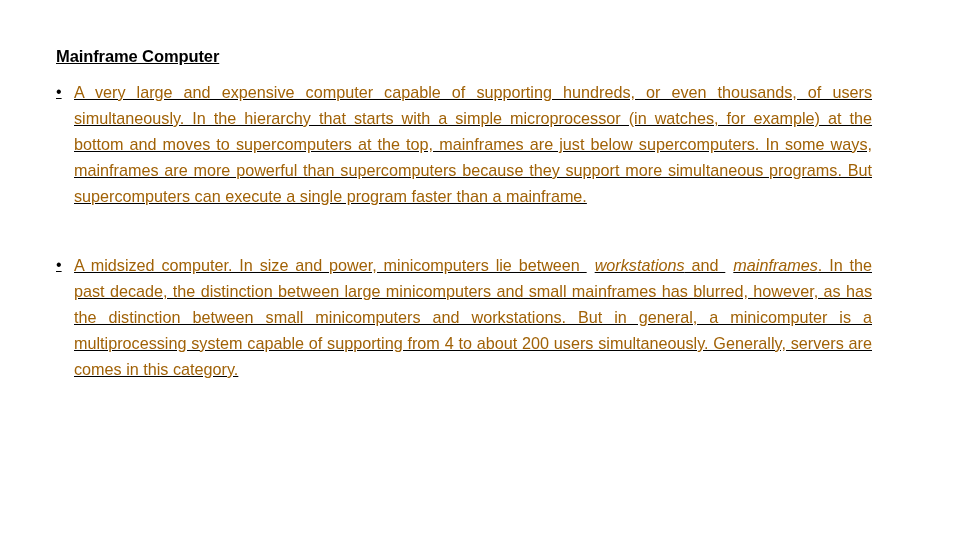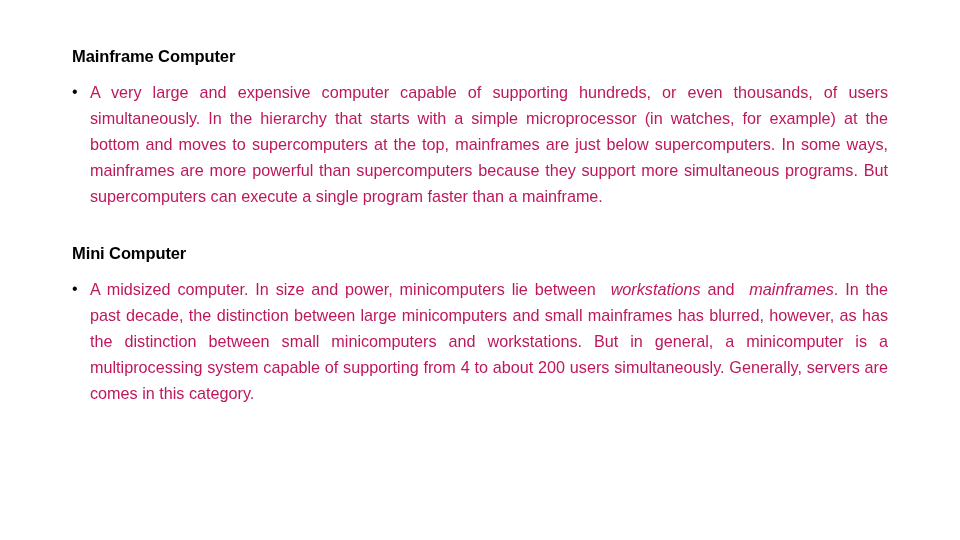--- a/index.html
+++ b/index.html
@@ -18,23 +18,24 @@
   .slide {
     position: relative;
     width: 960px;
     height: 540px;
     background: #ffffff;
     box-sizing: border-box;
   }
 
   .content {
     position: absolute;
-    left: 72px;
+    left: 56px;
     top: 44px;
     width: 816px;
+    text-decoration: underline;
   }
 
   .section-heading {
     font-size: 16.5px;
     font-weight: bold;
     line-height: 24px;
     letter-spacing: -0.1px;
     color: #000000;
     margin: 0;
     padding: 0;
@@ -55,21 +56,21 @@
     color: #000000;
     user-select: none;
   }
 
   .bullet-text {
     flex: 1 1 auto;
     font-size: 16.2px;
     line-height: 26px;
     text-align: justify;
     text-justify: inter-word;
-    color: #be185d;
+    color: #a16207;
     hyphens: none;
   }
 
   em.term {
     font-style: italic;
     margin-left: 8px;
   }
 
   .gap-between-sections {
     height: 32px;
@@ -83,21 +84,20 @@
 
     <h2 class="section-heading">Mainframe Computer</h2>
 
     <div class="bullet-block">
       <span class="bullet-marker">•</span>
       <div class="bullet-text" id="mainframe-body"><span>A very large and expensive computer capable of supporting hundreds, or even thousands, of users simultaneously. In the hierarchy that starts with a simple microprocessor (in watches, for example) at the bottom and moves to supercomputers at the top, mainframes are just below supercomputers. In some ways, mainframes are more powerful than supercomputers because they support more simultaneous programs. But supercomputers can execute a single program faster than a mainframe.</span></div>
     </div>
 
     <div class="gap-between-sections"></div>
 
-    <h2 class="section-heading">Mini Computer</h2>
 
     <div class="bullet-block">
       <span class="bullet-marker">•</span>
       <div class="bullet-text" id="mini-body"><span>A midsized computer. In size and power, minicomputers lie between </span><em class="term">workstations</em><span> and </span><em class="term">mainframes</em><span>. In the past decade, the distinction between large minicomputers and small mainframes has blurred, however, as has the distinction between small minicomputers and workstations. But in general, a minicomputer is a multiprocessing system capable of supporting from 4 to about 200 users simultaneously. Generally, servers are comes in this category.</span></div>
     </div>
 
   </div>
 </div>
 
 </body></html>

